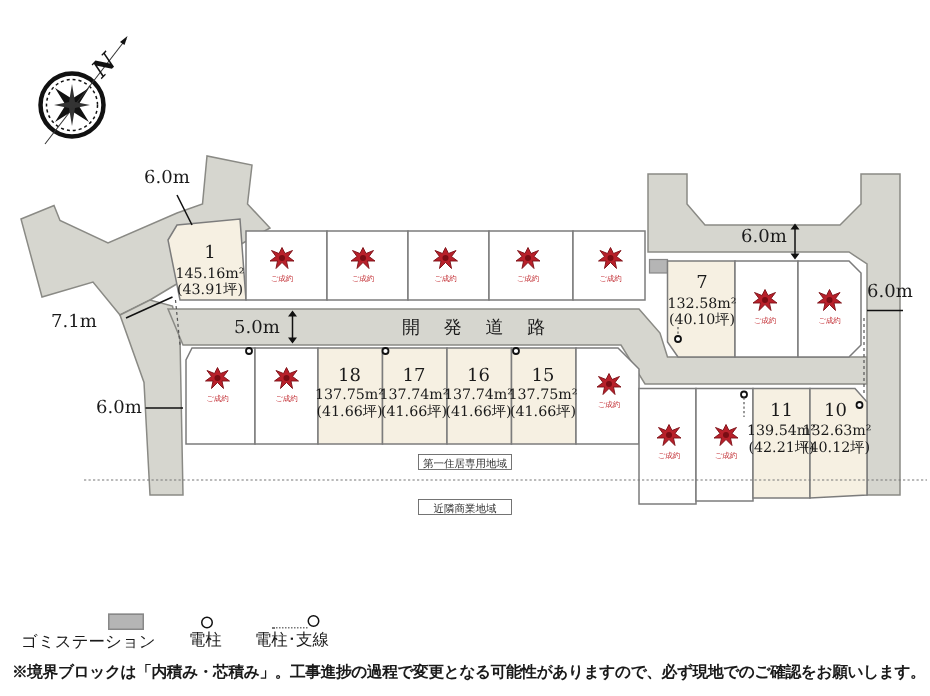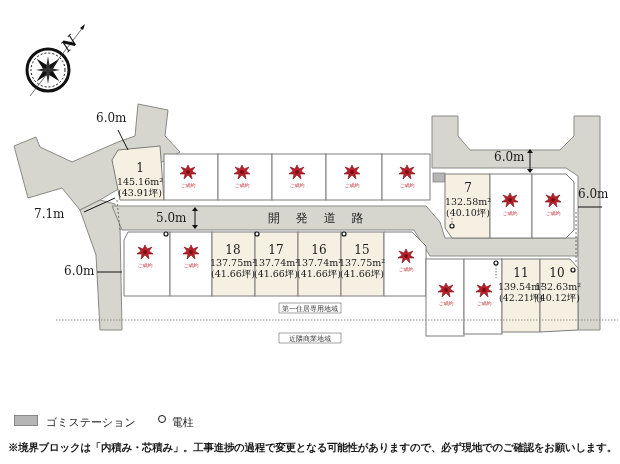--- a/index.html
+++ b/index.html
@@ -11,21 +11,21 @@
     .lot-avail { fill: #f6f0e2; stroke: #7c7c7c; stroke-width: 1; }
     .dim { font-family: "DejaVu Serif", serif; font-size: 12px; fill: #1a1a1a; }
     .lotno { font-family: "DejaVu Serif", serif; font-size: 12px; fill: #1a1a1a; text-anchor: middle; }
     .lotarea { font-family: "DejaVu Serif", serif; font-size: 9.5px; fill: #1a1a1a; text-anchor: middle; }
     .roadname { font-family: "DejaVu Serif", serif; font-size: 12px; fill: #1a1a1a; letter-spacing: 6px; }
     .soldtxt { font-family: "DejaVu Sans", sans-serif; font-size: 5px; fill: #c0262c; text-anchor: middle; }
     .zone { font-family: "DejaVu Serif", serif; font-size: 7px; fill: #333; text-anchor: middle; }
     .legend { position: absolute; left: 14px; top: 414px; height: 16px; display: flex; align-items: center;
               font-size: 11px; font-family: "DejaVu Serif", serif; }
     .legend .swatch { width: 22px; height: 9px; background: #b5b5b5; border: 1px solid #888; margin-right: 8px; }
-    .legend .item { display: flex; align-items: flex-start; margin-right: 22px; }
+    .legend .item { display: flex; align-items: flex-end; margin-right: 22px; flex-direction: column; }
     .legend .circle { width: 6px; height: 6px; border: 1.5px solid #111; border-radius: 50%; margin-right: 6px; }
     .legend .dotline { width: 24px; border-top: 1px dotted #777; margin-right: 14px; margin-left: 0; }
     .note { position: absolute; left: 8px; top: 441px; font-size: 10.5px; font-weight: bold; white-space: nowrap;
             font-family: "DejaVu Serif", serif; letter-spacing: -0.3px; text-align: right; }
   </style>
 </head>
 <body>
 
 <svg id="map" viewBox="0 0 620 464" xmlns="http://www.w3.org/2000/svg">
   <defs>
@@ -216,15 +216,20 @@
 
 <div class="legend">
   <div class="item">
     <span class="swatch"></span>
     <span>ゴミステーション</span>
   </div>
   <div class="item">
     <span class="circle"></span>
     <span>電柱</span>
   </div>
+  <div class="item">
+    <span class="circle"></span>
+    <span class="dotline"></span>
+    <span>電柱･支線</span>
+  </div>
 </div>
 
 <div class="note">※境界ブロックは「内積み・芯積み」。工事進捗の過程で変更となる可能性がありますので、必ず現地でのご確認をお願いします。</div>
 
 </body></html>

